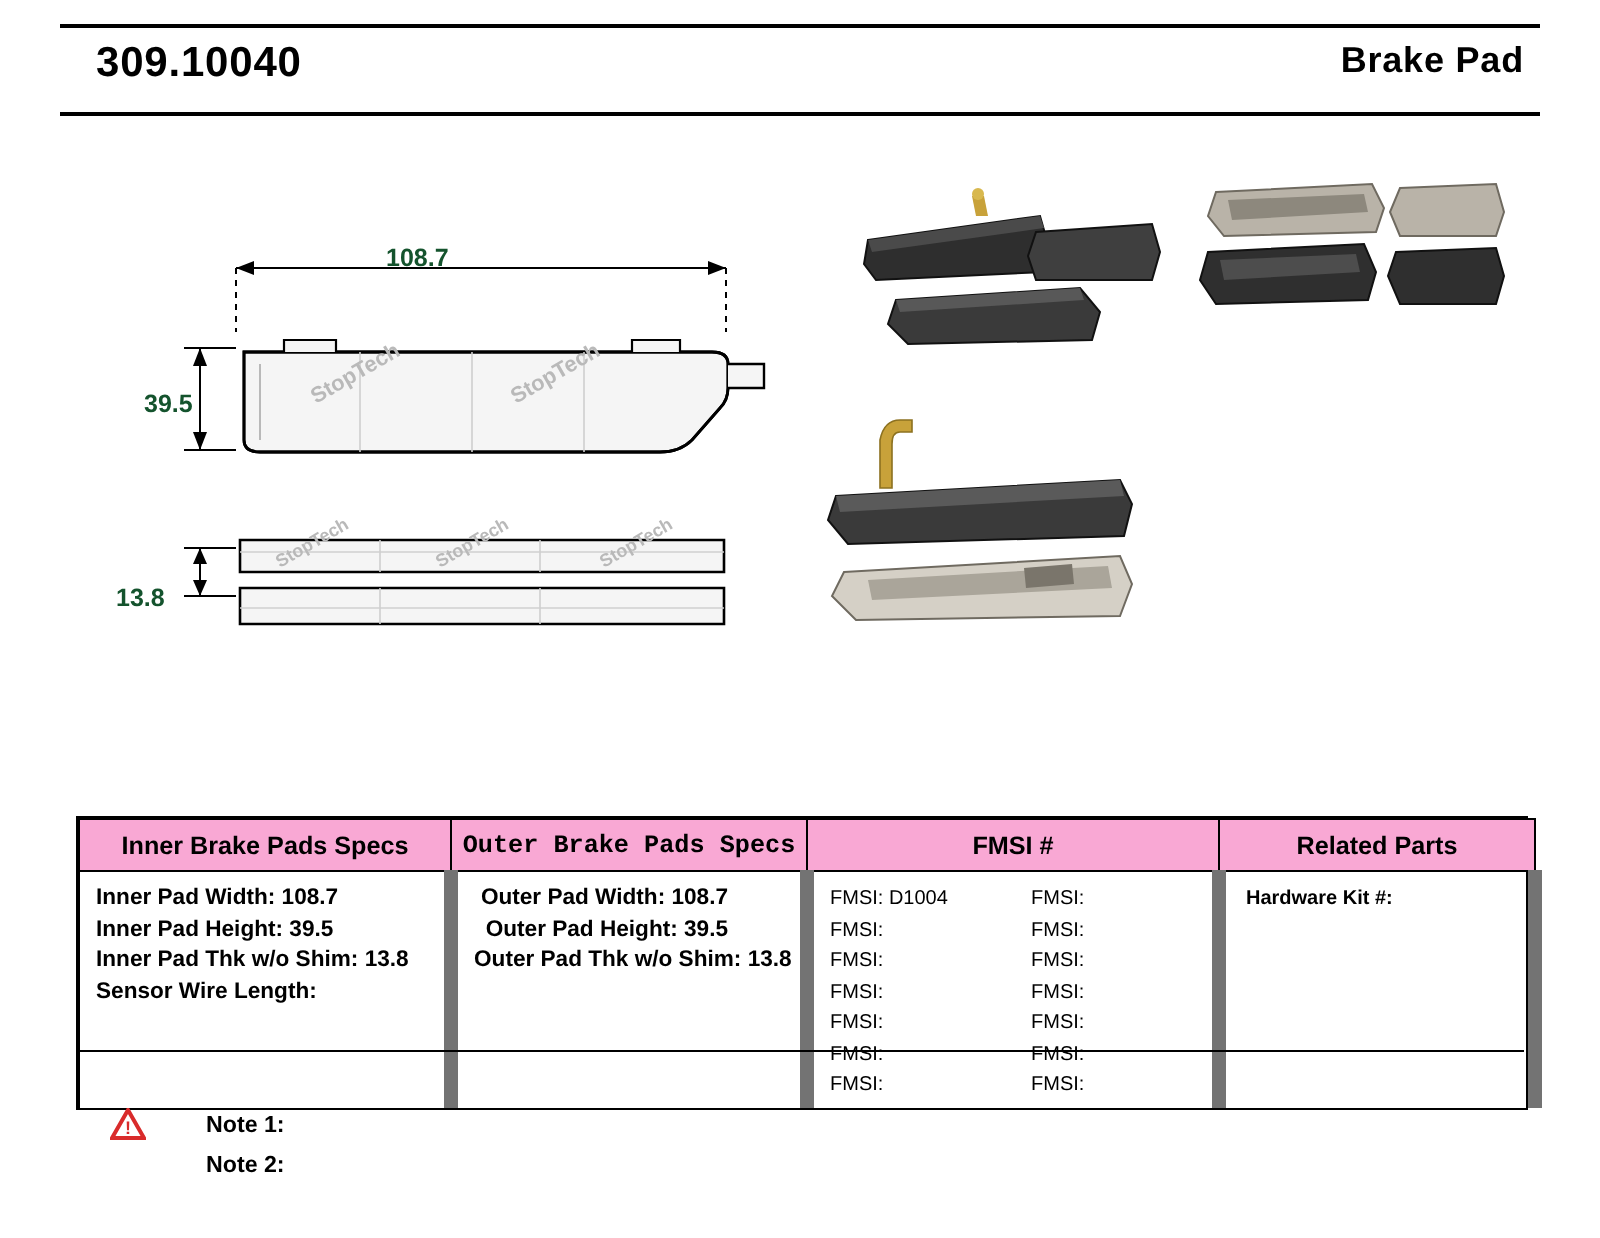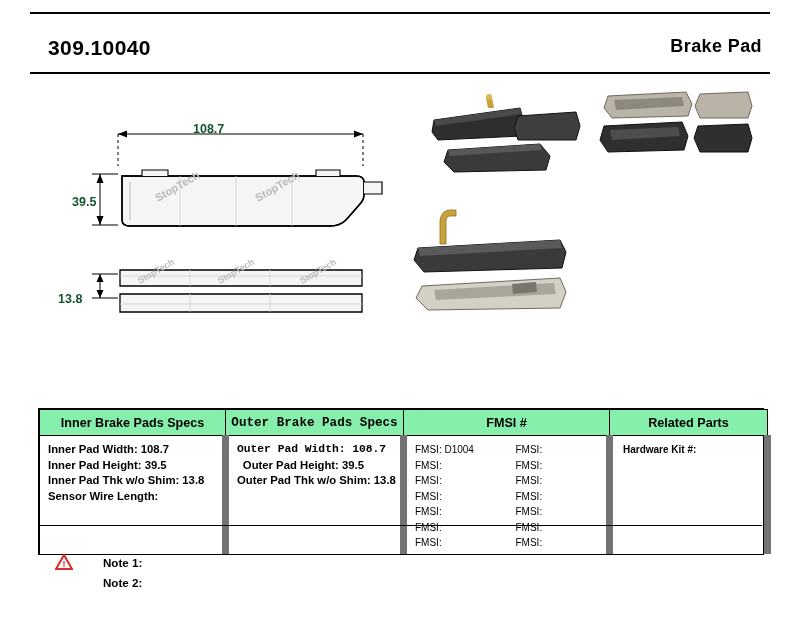--- a/index.html
+++ b/index.html
@@ -23,21 +23,20 @@
   }
 
   
   .header {
     position: absolute;
     left: 30px;
     top: 14px;
     width: 740px;
     height: 42px;
     border-bottom: 2px solid #000;
-    margin-top: 16px;
   }
   .header-rule-top {
     position: absolute;
     left: 30px;
     top: 12px;
     width: 740px;
     height: 2px;
     background: #000;
   }
   .part-number {
@@ -90,21 +89,21 @@
     width: 724px;
     border-collapse: collapse;
     table-layout: fixed;
   }
   table.spec-table th {
     border: 1px solid #000;
     font-size: 12.6px;
     font-weight: bold;
     height: 25px;
     text-align: center;
-    background: #86efac;
+    background: #f9a8d4;
     padding: 0;
   }
   table.spec-table td {
     border-left: 1px solid #000;
     border-right: 7px solid #737373;
     vertical-align: top;
     padding: 0;
     height: 118px;
   }
   .cellbox {
@@ -317,21 +316,21 @@
           <td>
             <div class="cellbox">
               <div class="row-r">Inner Pad Width: 108.7</div>
               <div class="row-r">Inner Pad Height: 39.5</div>
               <div class="row-r">Inner Pad Thk w/o Shim: 13.8</div>
               <div class="row-r">Sensor Wire Length:</div>
             </div>
           </td>
           <td>
             <div class="cellbox">
-              <div class="row-r" style="padding-right:28px;font-family:Liberation Mono, monospace;">Outer Pad Width: 108.7</div>
+              <div class="row-r" style="padding-right:28px;">Outer Pad Width: 108.7</div>
               <div class="row-r" style="padding-right:28px;">Outer Pad Height: 39.5</div>
               <div class="row-r" style="padding-right:28px;">Outer Pad Thk w/o Shim: 13.8</div>
             </div>
           </td>
           <td>
             <div class="fmsi-grid">
               <div class="fmsi-col left">
                 <div>FMSI:  D1004</div>
                 <div>FMSI:</div>
                 <div>FMSI:</div>

